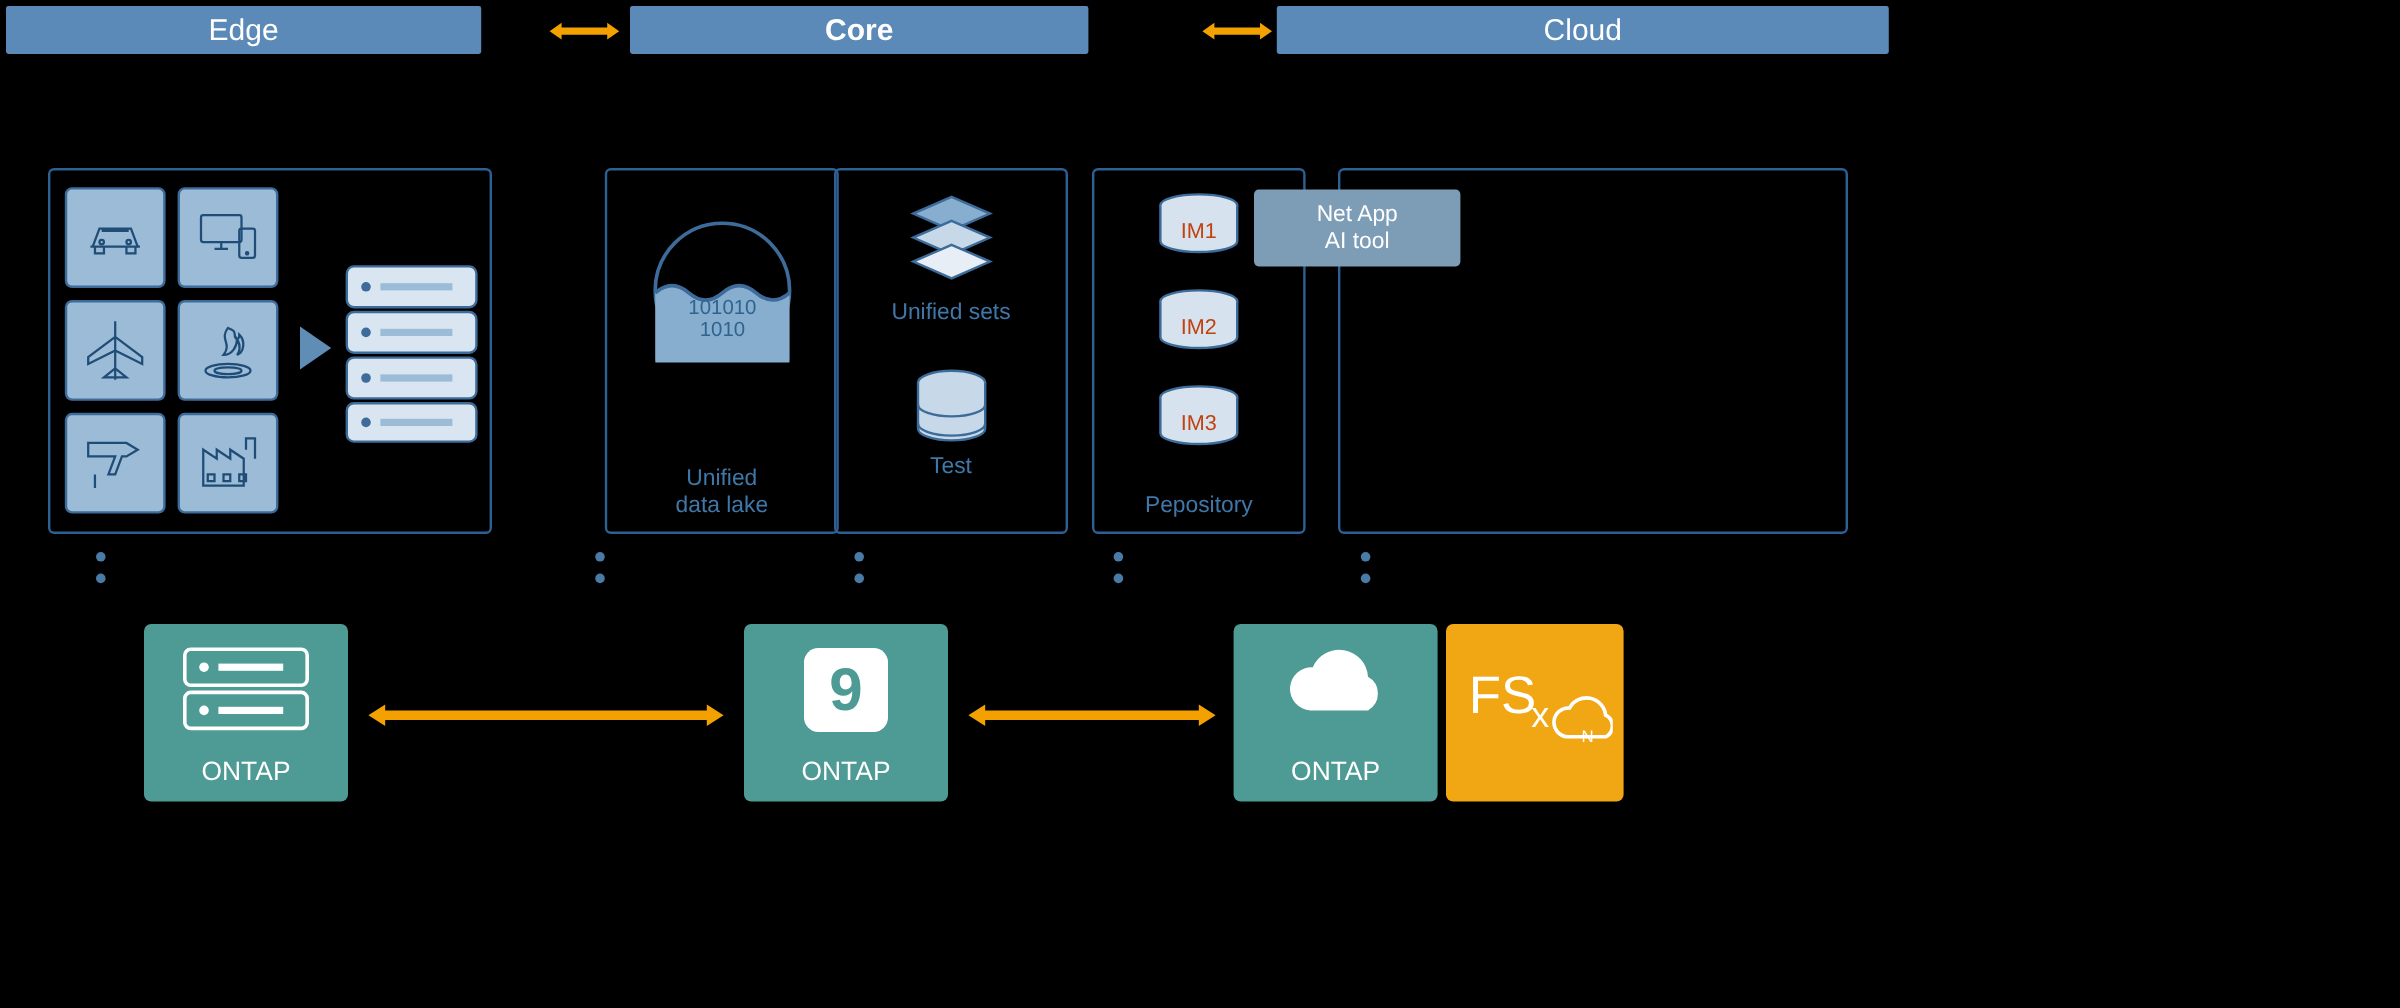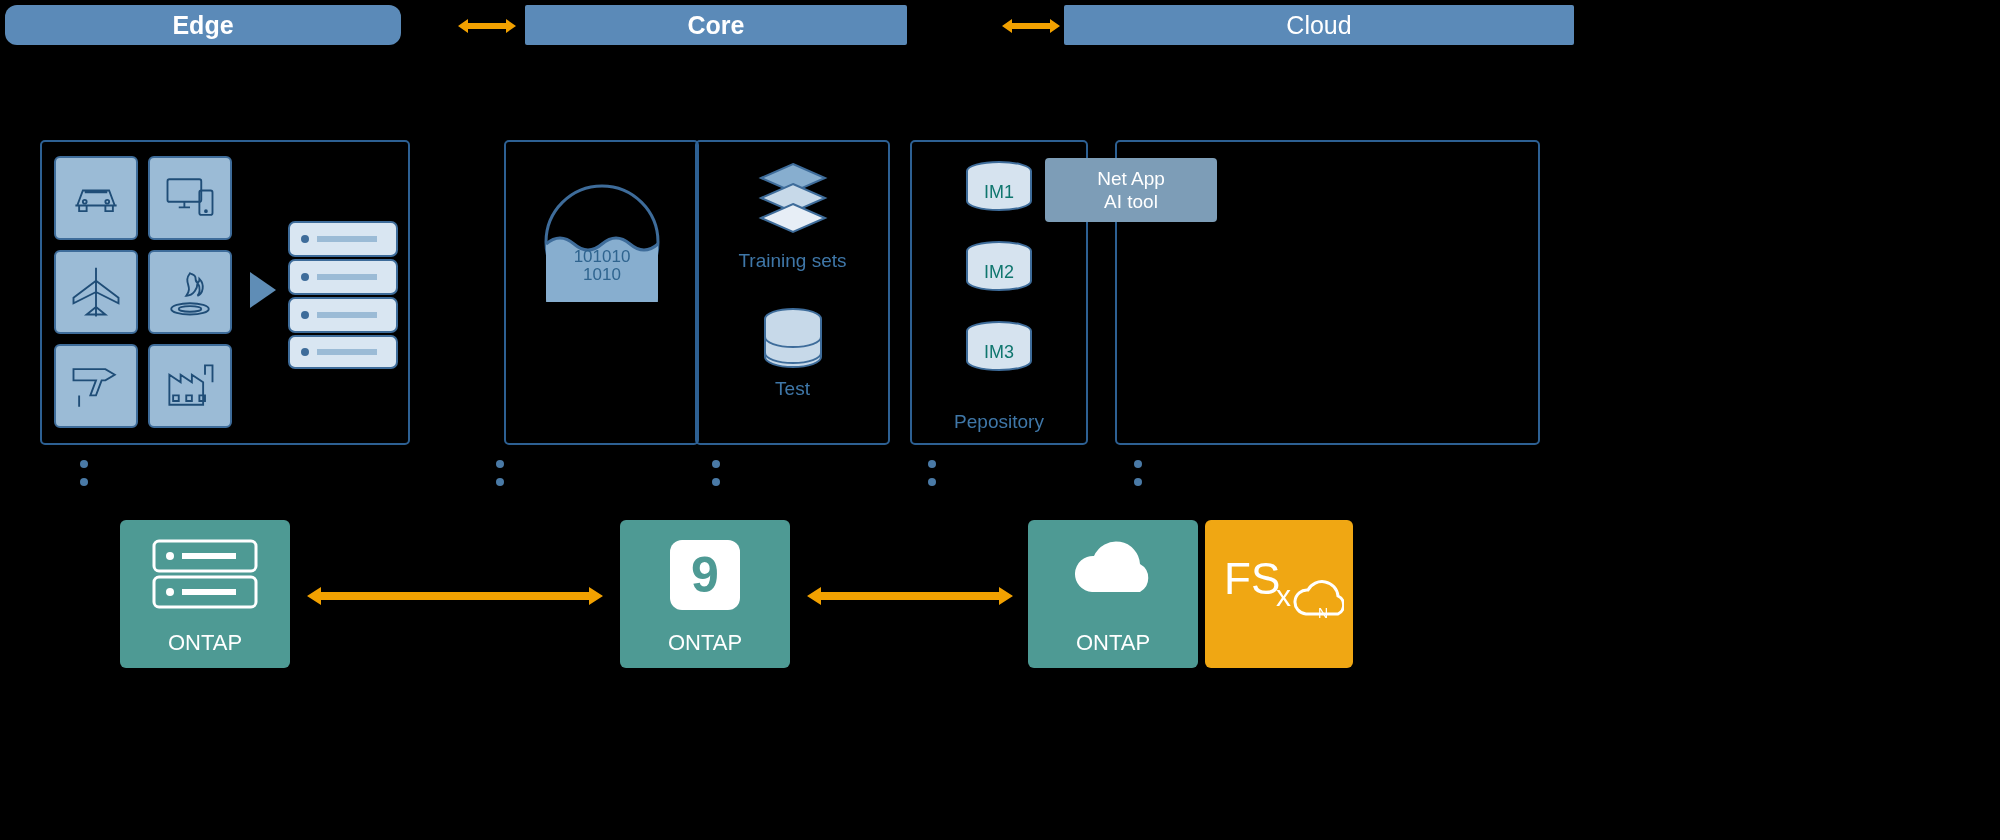--- a/index.html
+++ b/index.html
@@ -30,21 +30,21 @@
     position:absolute;
     top:5px;
     height:40px;
     background:var(--header-blue);
     color:#fff;
     font-size:25px;
     line-height:40px;
     text-align:center;
     border-radius:2px;
   }
-  .header-edge{left:5px;width:396px;font-weight:700;border-radius:12px;}
+  .header-edge{left:5px;width:396px;font-weight:400;}
   .header-core{left:525px;width:382px;font-weight:600;}
   .header-cloud{left:1064px;width:510px;font-weight:400;}
   
   .hdr-arrow{position:absolute;top:17px;}
   .hdr-arrow svg{display:block;}
   .ha1{left:456px;}
   .ha2{left:1000px;}
 
   
   .panel{
@@ -119,21 +119,21 @@
     position:absolute; left:50%; transform:translateX(-50%);
     top:165px; width:70px;height:70px;
   }
   .mid-label{position:absolute;left:0;right:0;text-align:center;color:var(--label-blue);font-size:19px;}
   .mid-label.train{top:108px;}
   .mid-label.test{top:236px;}
 
   
   .im-db{width:78px;height:58px;margin:0 auto 22px auto;position:relative;}
   .im-db svg{position:absolute;inset:0;width:100%;height:100%;}
-  .im-db span{position:absolute;inset:0;display:flex;align-items:center;justify-content:center;color:#0f766e;font-size:18px;top:6px;}
+  .im-db span{position:absolute;inset:0;display:flex;align-items:center;justify-content:center;color:#c2410c;font-size:18px;top:6px;}
   .repo-stack{position:absolute;top:18px;left:0;right:0;}
 
   .netapp-card{
     position:absolute;
     left:1045px; top:158px;
     width:172px;height:64px;
     background:#7d9db7;
     border-radius:4px;
     display:flex;align-items:center;justify-content:center;
     color:#fff;font-size:19px;text-align:center;line-height:23px;
@@ -256,31 +256,33 @@
 <div class="panel panel-lake">
   <div class="lake-circle">
     <svg viewBox="0 0 120 120">
       <circle cx="60" cy="60" r="56" fill="none" stroke="#3e6c9a" stroke-width="3"></circle>
       <path d="M4 62 q14 -12 28 0 t28 0 t28 0 t28 0 v54 a56 56 0 0 1 -112 0 z" fill="#87aecf"></path>
       <path d="M4 62 q14 -12 28 0 t28 0 t28 0 t28 0" fill="none" stroke="#3e6c9a" stroke-width="3"></path>
       <text x="60" y="80" text-anchor="middle" fill="#2f648f" font-size="17" font-family="inherit">101010</text>
       <text x="60" y="98" text-anchor="middle" fill="#2f648f" font-size="17" font-family="inherit">1010</text>
     </svg>
   </div>
+  <div class="panel-label" style="white-space:pre-line">Unified
+data lake</div>
 </div>
 
 <div class="panel panel-train">
   <div class="train-stack">
     <svg viewBox="0 0 80 80">
       <path d="M40 4 L72 18 L40 32 L8 18 Z" fill="#87aecf" stroke="#3e6c9a" stroke-width="2"></path>
       <path d="M40 24 L72 38 L40 52 L8 38 Z" fill="#c7d9e9" stroke="#3e6c9a" stroke-width="2"></path>
       <path d="M40 44 L72 58 L40 72 L8 58 Z" fill="#e7eef6" stroke="#3e6c9a" stroke-width="2"></path>
     </svg>
   </div>
-  <div class="mid-label train">Training sets</div>
+  <div class="mid-label train">Unified sets</div>
   <div class="test-db">
     <svg viewBox="0 0 70 70">
       <ellipse cx="35" cy="12" rx="28" ry="10" fill="#c7d9e9" stroke="#3e6c9a" stroke-width="2"></ellipse>
       <path d="M7 12 v38 a28 10 0 0 0 56 0 v-38" fill="#c7d9e9" stroke="#3e6c9a" stroke-width="2"></path>
       <path d="M7 30 a28 10 0 0 0 56 0 M7 46 a28 10 0 0 0 56 0" fill="none" stroke="#3e6c9a" stroke-width="2"></path>
     </svg>
   </div>
   <div class="mid-label test">Test</div>
 </div>
 

